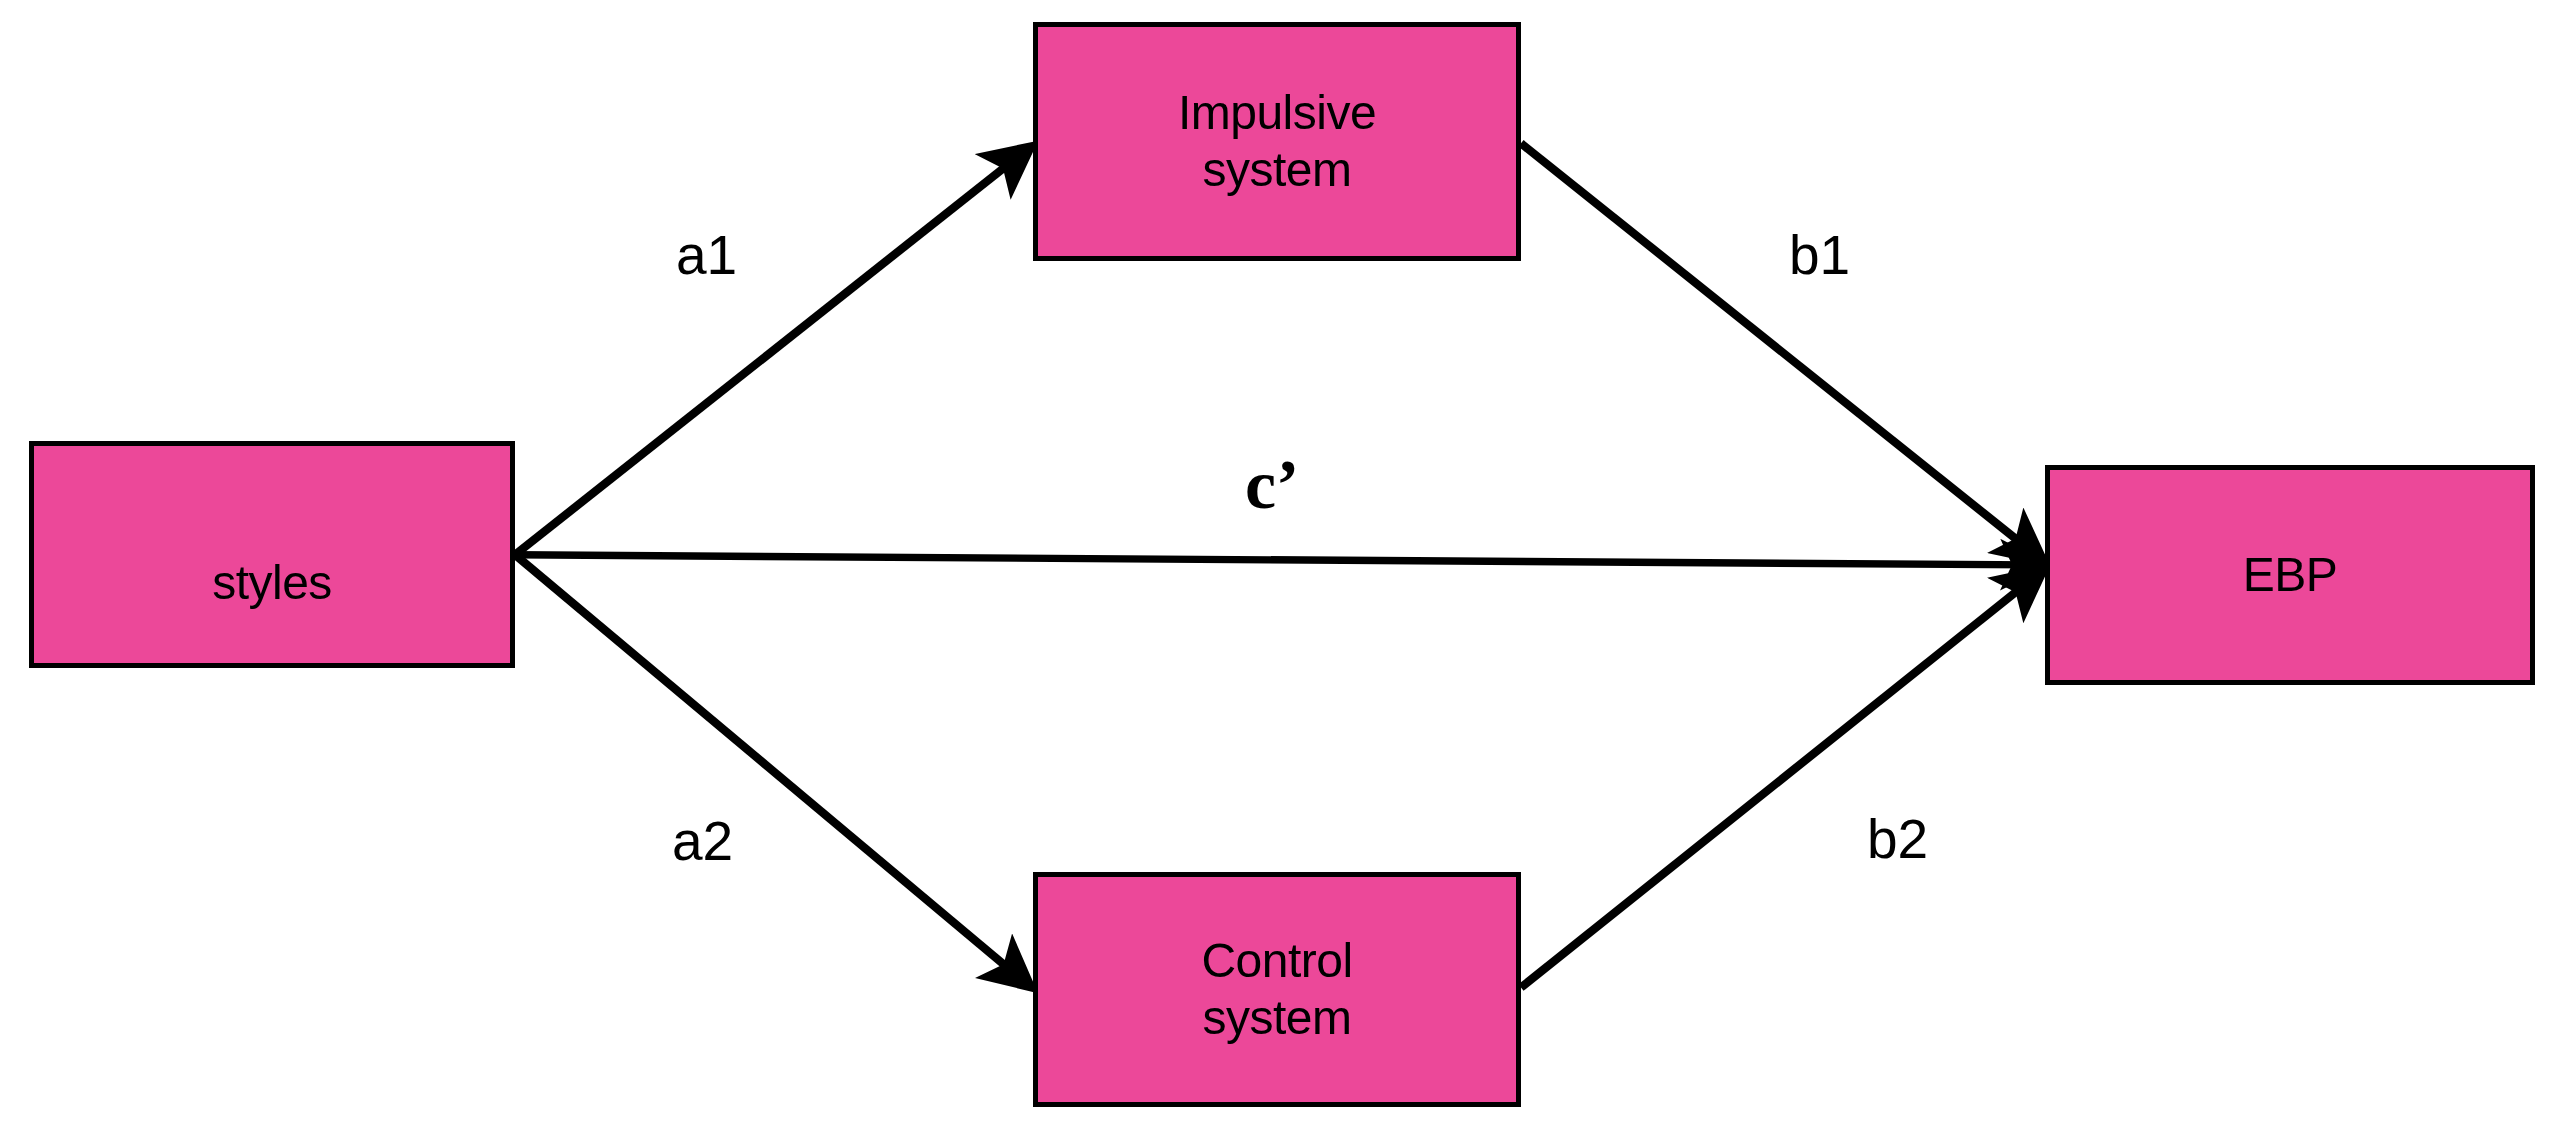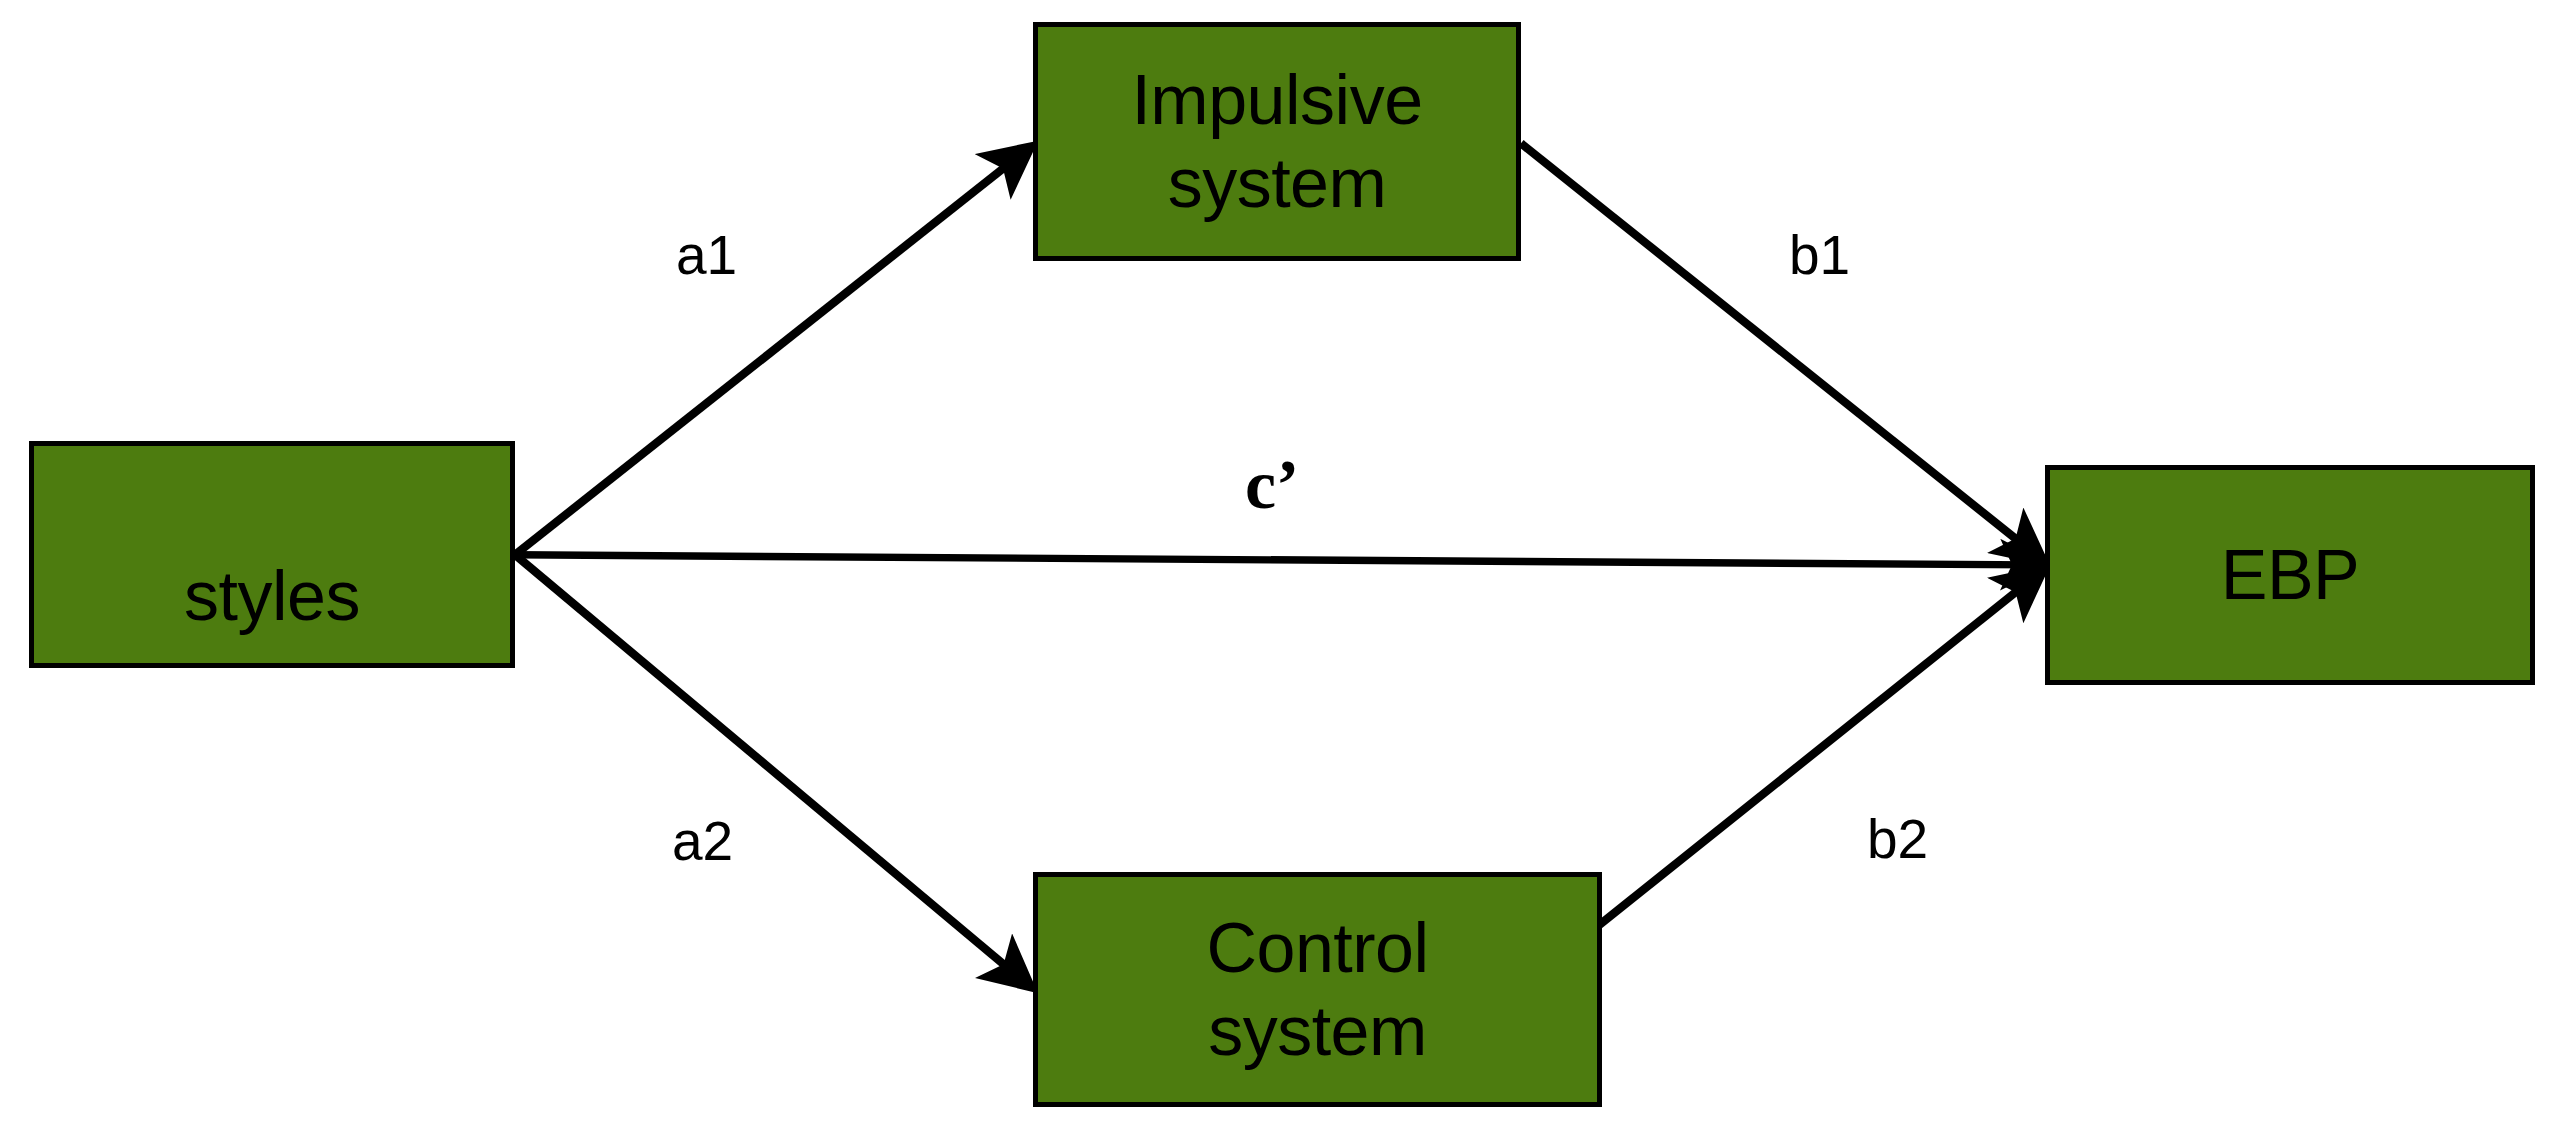--- a/index.html
+++ b/index.html
@@ -19,28 +19,28 @@
     position: absolute;
     left: 0;
     top: 0;
     width: 2576px;
     height: 1141px;
   }
   .node-box {
     position: absolute;
     box-sizing: border-box;
     border: 5.5px solid #000000;
-    background: #4d7c0f;
+    background: #ec4899;
     display: flex;
     align-items: center;
     justify-content: flex-end;
     text-align: center;
     color: #000000;
     font-family: "Liberation Sans", sans-serif;
-    font-size: 70px;
+    font-size: 48px;
     line-height: 1.18;
     font-weight: 400;
     letter-spacing: -0.5px;
   }
   .node-label {
     display: block;
     width: 100%;
     padding: 0 7.4px;
     box-sizing: border-box;
   }
@@ -52,21 +52,21 @@
   }
   #node-impulsive-system {
     left: 1033px;
     top: 22px;
     width: 488px;
     height: 239px;
   }
   #node-control-system {
     left: 1033px;
     top: 872px;
-    width: 569px;
+    width: 488px;
     height: 235px;
   }
   #node-ebp {
     left: 2045px;
     top: 465px;
     width: 490px;
     height: 220px;
   }
   .path-label {
     position: absolute;

